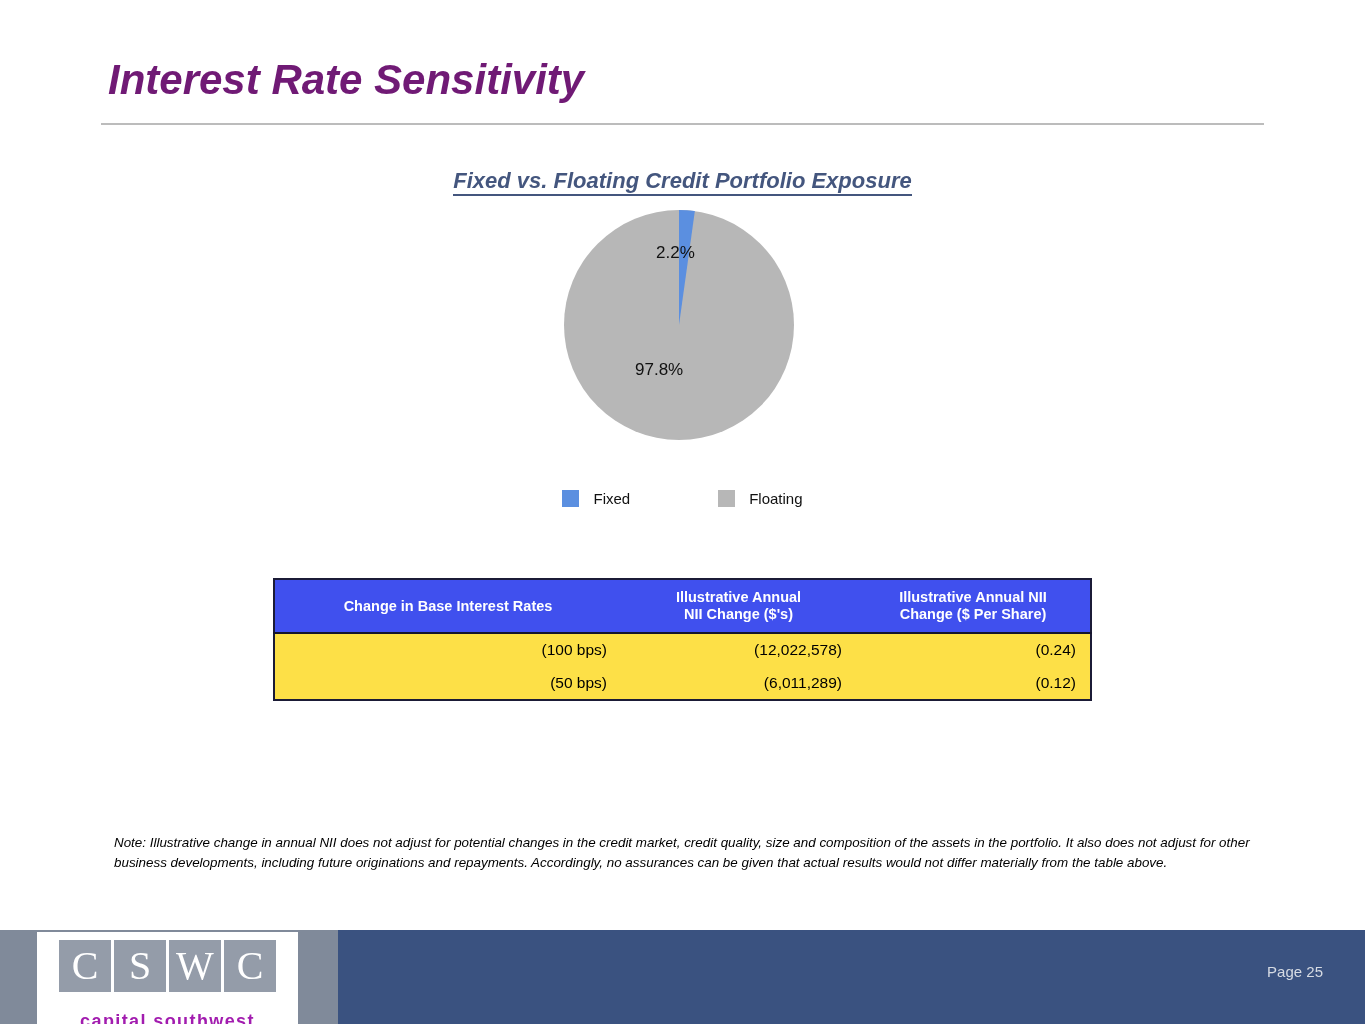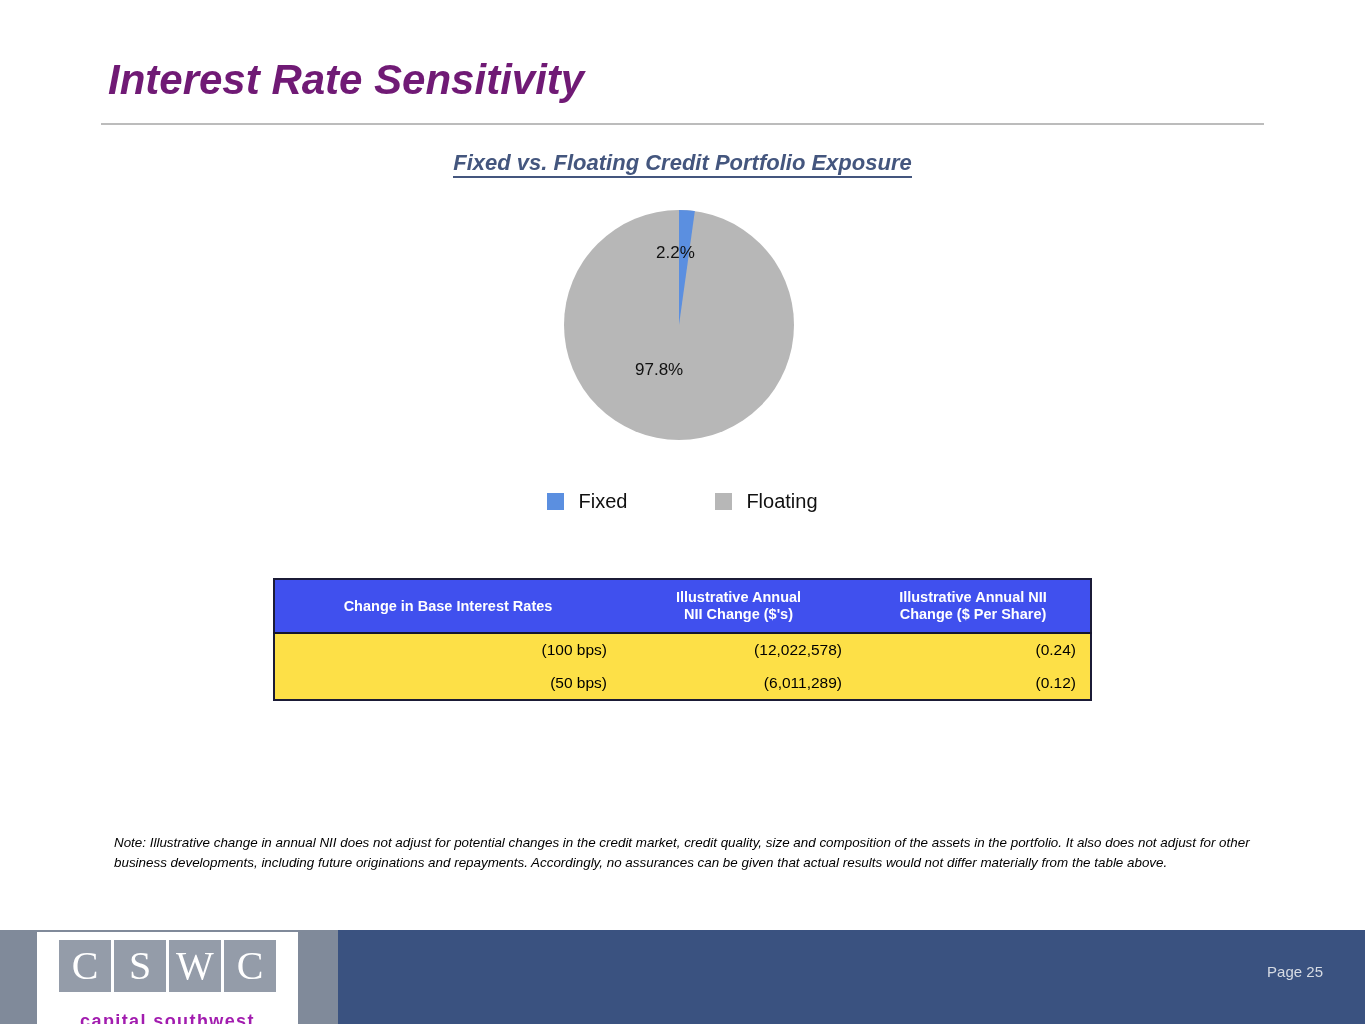--- a/index.html
+++ b/index.html
@@ -34,21 +34,21 @@
     top: 123px;
     width: 1163px;
     height: 2px;
     background: #bcbcbc;
   }
 
   
   #chart-subtitle {
     position: absolute;
     left: 0;
-    top: 150px;
+    top: 168px;
     width: 1365px;
     text-align: center;
     font-size: 22px;
     font-weight: bold;
     font-style: italic;
     color: #44567e;
   }
   #chart-subtitle span {
     border-bottom: 2px solid #44567e;
     padding-bottom: 1px;
@@ -92,21 +92,21 @@
   .legend-item {
     display: flex;
     align-items: center;
     gap: 14px;
   }
   .legend-swatch {
     width: 17px;
     height: 17px;
   }
   .legend-label {
-    font-size: 20px;
+    font-size: 15px;
     color: #111111;
   }
 
   
   #rates-table {
     position: absolute;
     left: 273px;
     top: 578px;
     width: 817px;
     border: 2px solid #1b1b36;

